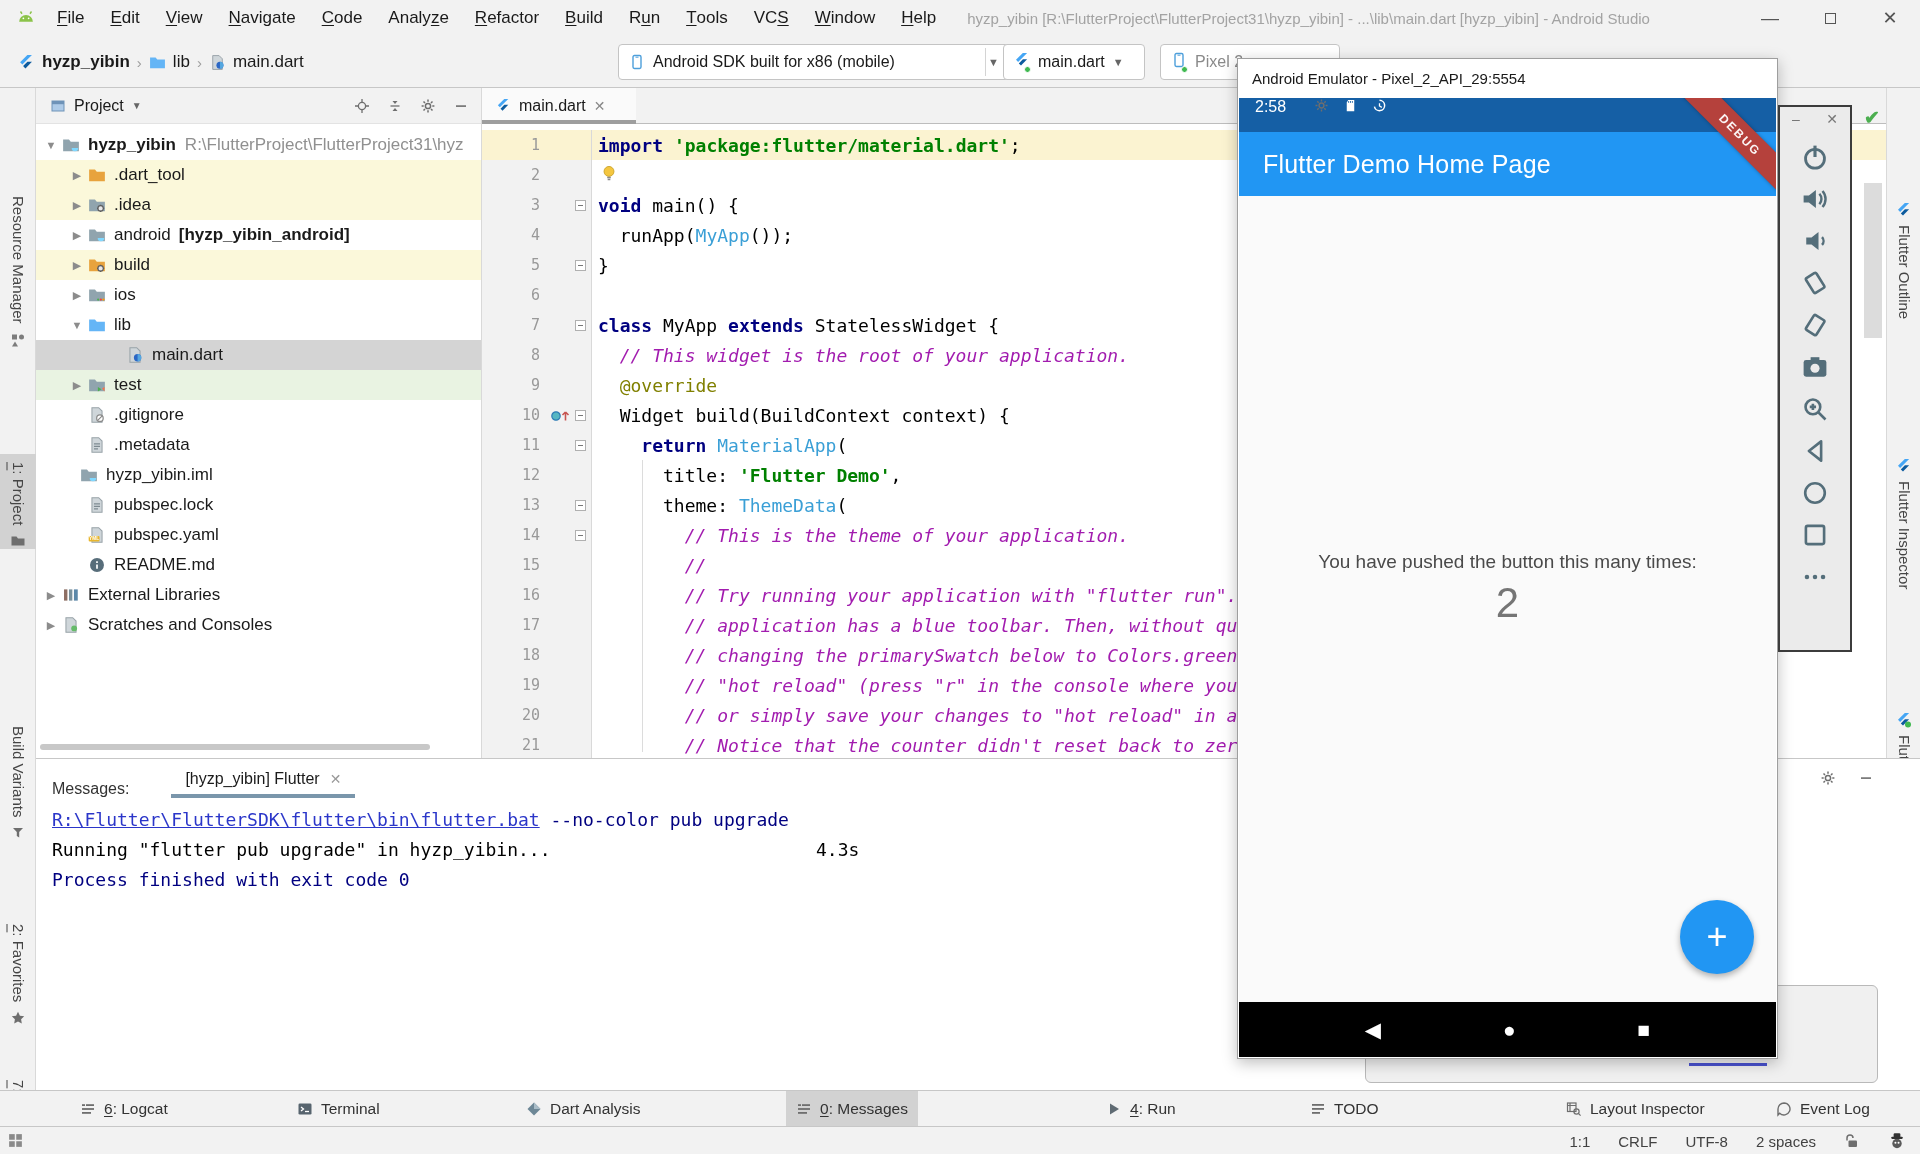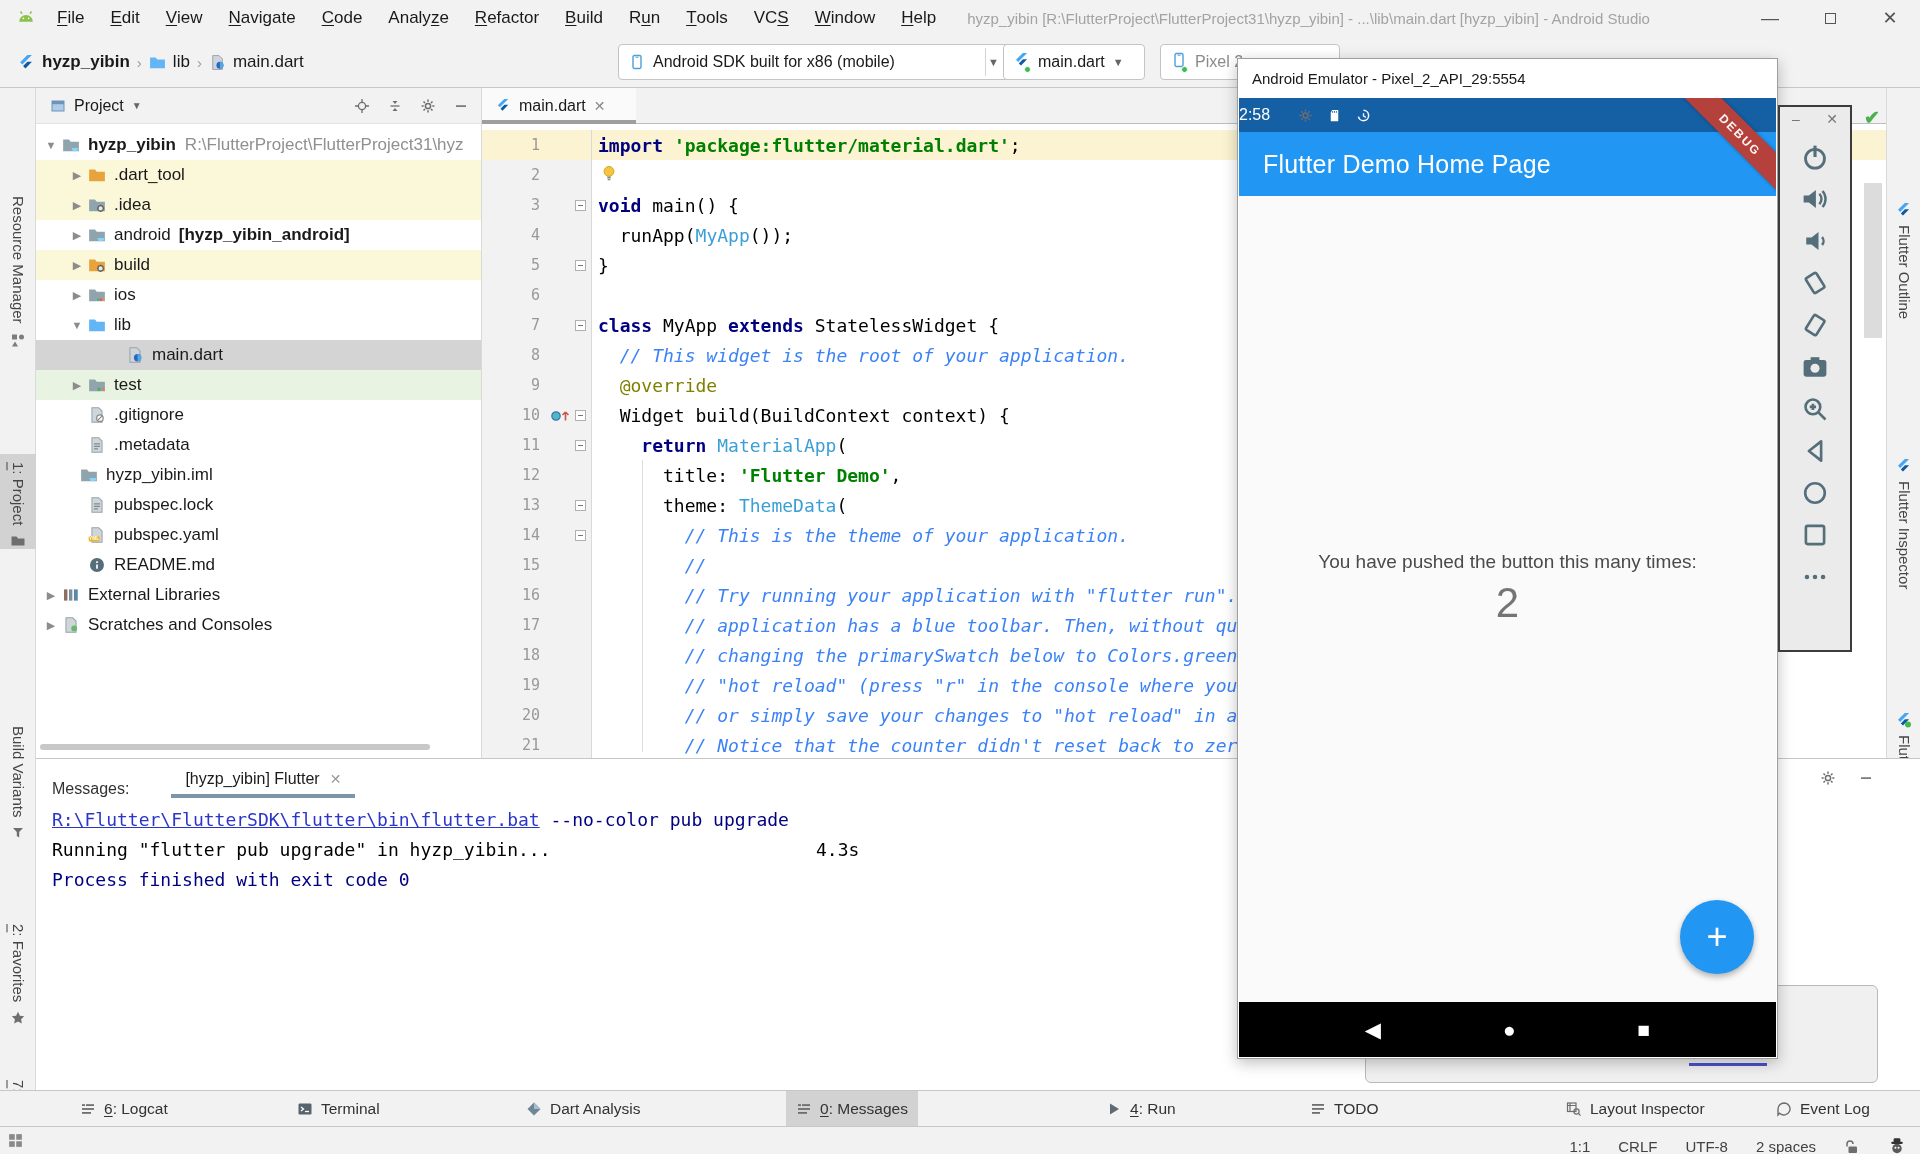--- a/index.html
+++ b/index.html
@@ -64,21 +64,21 @@
   .cline.hl{background:#fbf3d1}
   .gut{width:110px;align-self:stretch;background:#f2f2f2;border-right:1px solid #d9d9d9;display:flex;align-items:center;flex:none}
   .cline.hl .gut{background:#fbf3d1}
   .lnum{width:58px;text-align:right;color:#999;font-size:15px;font-family:"DejaVu Sans Mono",monospace}
   .marks{width:50px;display:flex;align-items:center;justify-content:flex-end;gap:3px;padding-right:4px}
   .fold{width:11px;height:11px;border:1px solid #b0b0b0;background:#fff;display:flex;align-items:center;justify-content:center}
   .fold i{display:block;width:5px;height:1px;background:#777}
   .ctext{white-space:pre;padding-left:6px}
   .kw{color:#000080;font-weight:bold}
   .str{color:#008000;font-weight:bold}
-  .cm{color:#3b82f6;font-style:italic}
+  .cm{color:#a21caf;font-style:italic}
   .cls{color:#3a9fd6}
   .ann{color:#808000}
   .pl{color:#000}
   #indent-guide{position:absolute;left:160px;top:372px;width:1px;height:292px;background:#dcdcdc}
   #insp-ok{position:absolute;top:18px;right:6px;color:#4caf50;font-size:19px;font-weight:bold}
   #vscroll-thumb{position:absolute;right:4px;top:95px;width:18px;height:155px;background:#dcdcdc}
 
   
   #messages{position:absolute;left:36px;top:758px;right:0;height:332px;background:#fff;border-top:1px solid #c7c7c7}
   #msg-header{height:39px;display:flex;align-items:flex-end;background:#fff}
@@ -92,31 +92,31 @@
   .navy{color:#000080;font-weight:500}
   .blk{color:#000;font-weight:500}
   .ctime{position:absolute;left:764px;font-weight:500;color:#000}
 
   
   #toolwin-bar{position:absolute;left:0;right:0;top:1090px;height:36px;background:#f2f2f2;border-top:1px solid #c7c7c7}
   .twbtn{position:absolute;top:0;height:35px;display:flex;align-items:center;gap:8px;padding:0 10px;font-size:15.5px;color:#333}
   .twbtn.sel{background:#d2d2d2}
   #status-line{position:absolute;left:0;right:0;top:1126px;height:28px;background:#f2f2f2;border-top:1px solid #c7c7c7}
   #sl-left{position:absolute;left:7px;top:5px}
-  #sl-right{position:absolute;right:14px;top:0;height:28px;display:flex;align-items:flex-end;gap:28px;font-size:15px;color:#424242}
+  #sl-right{position:absolute;right:14px;top:0;height:28px;display:flex;align-items:center;gap:28px;font-size:15px;color:#424242}
 
   
   #bg-panel{position:absolute;left:1365px;top:985px;width:513px;height:98px;background:#f0f0f0;border:1px solid #b9b9b9;border-radius:6px;z-index:5}
   #bg-panel .bluebit{position:absolute;left:323px;top:77px;width:78px;height:3px;background:#2b36c9;opacity:.85}
 
   
   #emulator{position:absolute;left:1237px;top:58px;width:541px;height:1001px;background:#fff;border:1px solid #9e9e9e;box-shadow:0 4px 14px rgba(0,0,0,.25);z-index:10}
   #emu-title{height:39px;display:flex;align-items:center;padding-left:14px;font-size:15px;color:#1a1a1a;background:#fff}
   #emu-screen{position:absolute;left:1px;right:1px;top:39px;bottom:1px;overflow:hidden;background:#fafafa}
-  #emu-status{height:34px;background:#155fa5;display:flex;align-items:center;color:#fff;font-size:16px;padding-left:0;gap:28px}
+  #emu-status{height:34px;background:#155fa5;display:flex;align-items:flex-start;color:#fff;font-size:16px;padding-left:16px;gap:28px}
   #emu-appbar{height:64px;background:#2196f3;display:flex;align-items:center;padding-left:24px;color:#fff;font-size:25px;font-weight:500;letter-spacing:.2px}
   #debug-ribbon{position:absolute;top:24px;right:-44px;width:160px;height:26px;background:#b5413c;transform:rotate(45deg);display:flex;align-items:center;justify-content:center;color:rgba(255,255,255,.95);font-size:12px;font-weight:bold;letter-spacing:2px;box-shadow:0 0 4px rgba(0,0,0,.3)}
   #emu-body{position:absolute;left:0;right:0;top:98px;bottom:55px;text-align:center}
   #emu-line{margin-top:355px;font-size:19px;color:#4a4a4a}
   #emu-count{margin-top:6px;font-size:42px;font-weight:300;color:#757575}
   #fab{position:absolute;right:22px;top:704px;width:74px;height:74px;border-radius:50%;background:#2196f3;display:flex;align-items:center;justify-content:center;color:#fff;font-size:36px;font-weight:300;box-shadow:0 3px 6px rgba(0,0,0,.3)}
   #emu-nav{position:absolute;left:0;right:0;bottom:0;height:55px;background:#000;display:flex;align-items:center;justify-content:center;gap:122px;color:#fff}
   .nav-g{font-size:21px}
 
   

